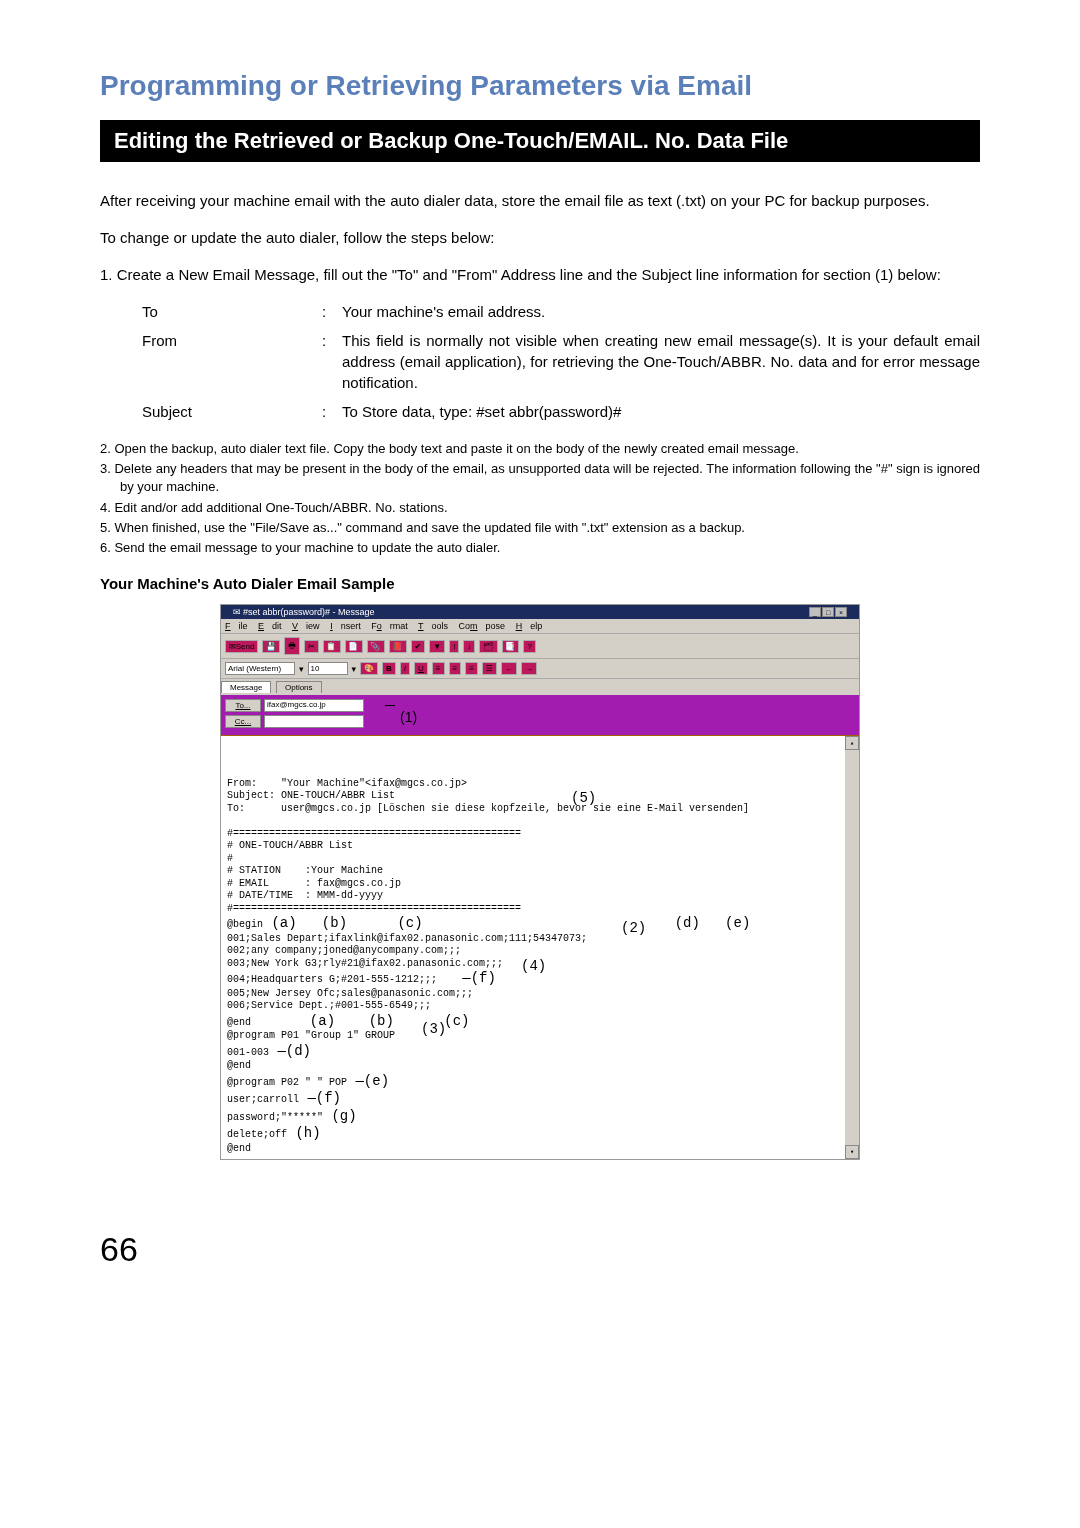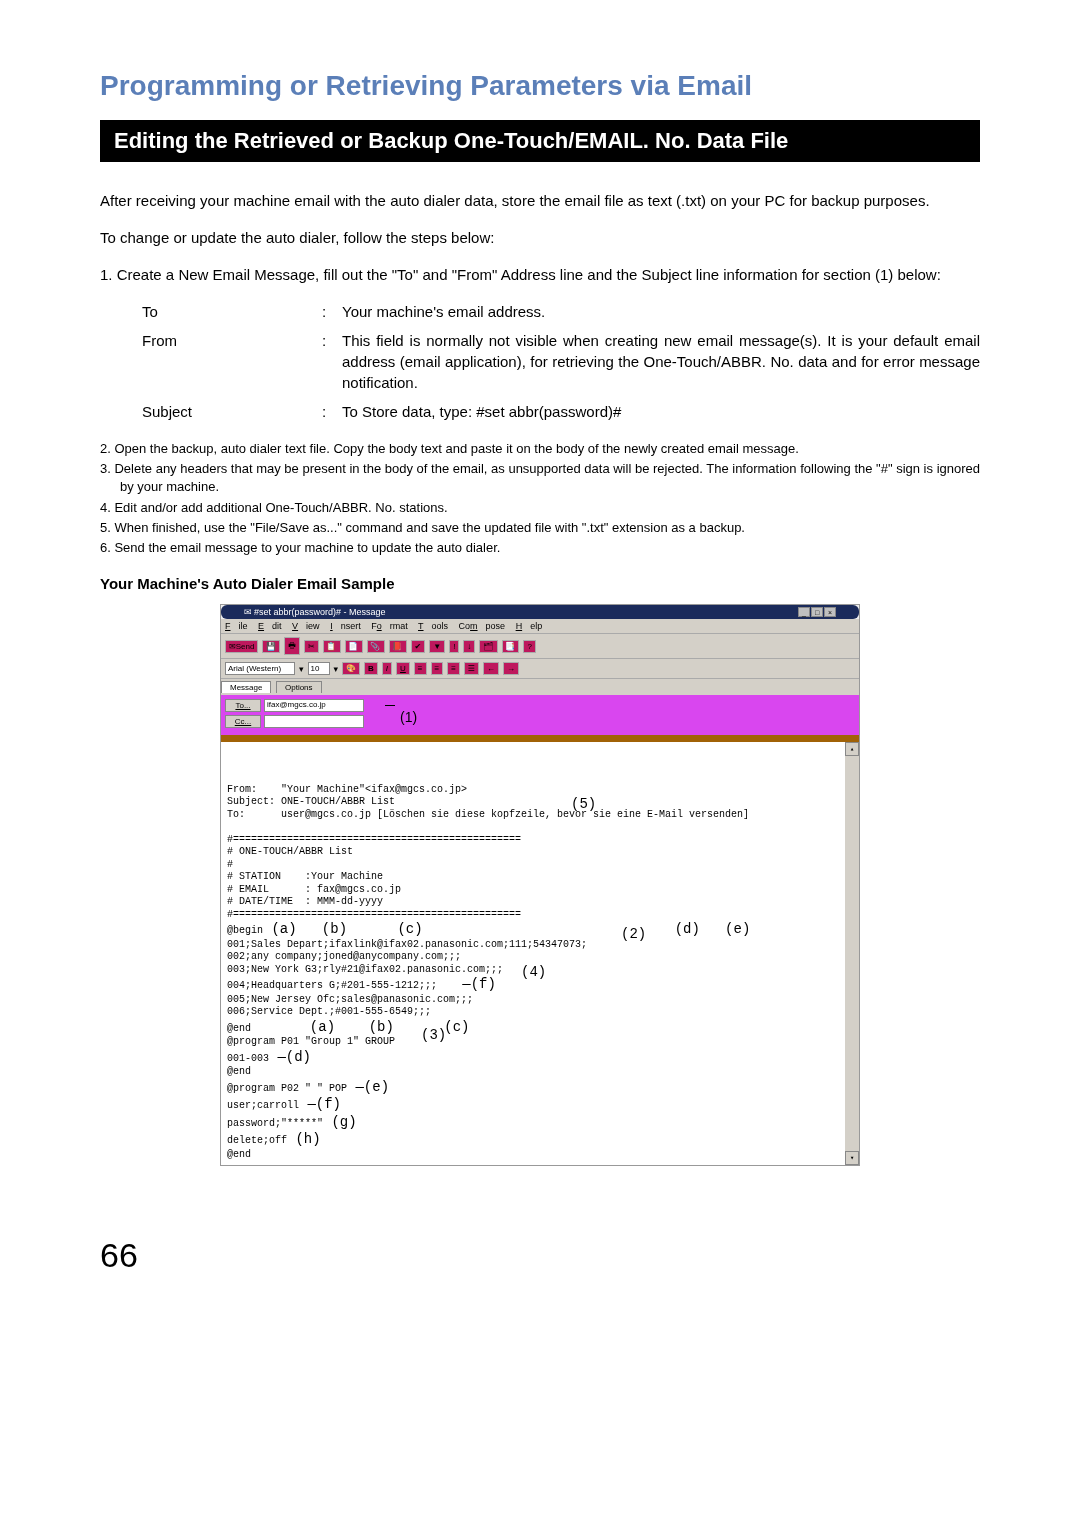--- a/index.html
+++ b/index.html
@@ -75,26 +75,25 @@
     .email-sample {
       border: 1px solid #999;
       width: 640px;
       margin: 0 auto;
       background: #f0f0f0;
       font-size: 9px;
     }
     .email-titlebar {
       background: #1b2b5b;
       color: #fff;
-      padding: 2px 23px;
+      padding: 2px 12px;
       font-size: 9px;
       display: flex;
       justify-content: space-between;
       align-items: flex-end;
-      border-radius: 6px;
     }
     .window-buttons span {
       display: inline-block;
       background: #c0c0c0;
       color: #000;
       width: 12px;
       height: 10px;
       text-align: center;
       font-size: 7px;
       line-height: 10px;
@@ -157,23 +156,23 @@
       border-bottom: none;
       padding: 1px 8px;
       background: #d4d0c8;
       margin-right: 2px;
       font-size: 8px;
     }
     .tab.active {
       background: #fff;
     }
     .email-addr-area {
-      background: #d946ef;
+      background: #a21caf;
       padding: 4px;
-      border-bottom: 7px solid #a16207;
+      border-bottom: 1px solid #a16207;
     }
     .addr-row {
       display: flex;
       align-items: center;
       margin-bottom: 3px;
       position: relative;
     }
     .addr-btn {
       border: 1px solid #888;
       background: #d4d0c8;
@@ -302,21 +301,21 @@
     <span class="tb-btn">▼</span>
     <span class="tb-btn">!</span>
     <span class="tb-btn">↓</span>
     <span class="tb-btn">🗂</span>
     <span class="tb-btn">📑</span>
     <span class="tb-btn">?</span>
   </div>
   <div class="email-toolbar2">
     <span class="font-select">Arial (Western)</span>
     <span>▾</span>
-    <span class="font-select" style="width:22px">10</span>
+    <span class="font-select" style="width:40px">10</span>
     <span>▾</span>
     <span class="tb-btn">🎨</span>
     <span class="tb-btn" style="font-weight:bold">B</span>
     <span class="tb-btn" style="font-style:italic">I</span>
     <span class="tb-btn" style="text-decoration:underline">U</span>
     <span class="tb-btn">≡</span>
     <span class="tb-btn">≡</span>
     <span class="tb-btn">≡</span>
     <span class="tb-btn">☰</span>
     <span class="tb-btn">←</span>

